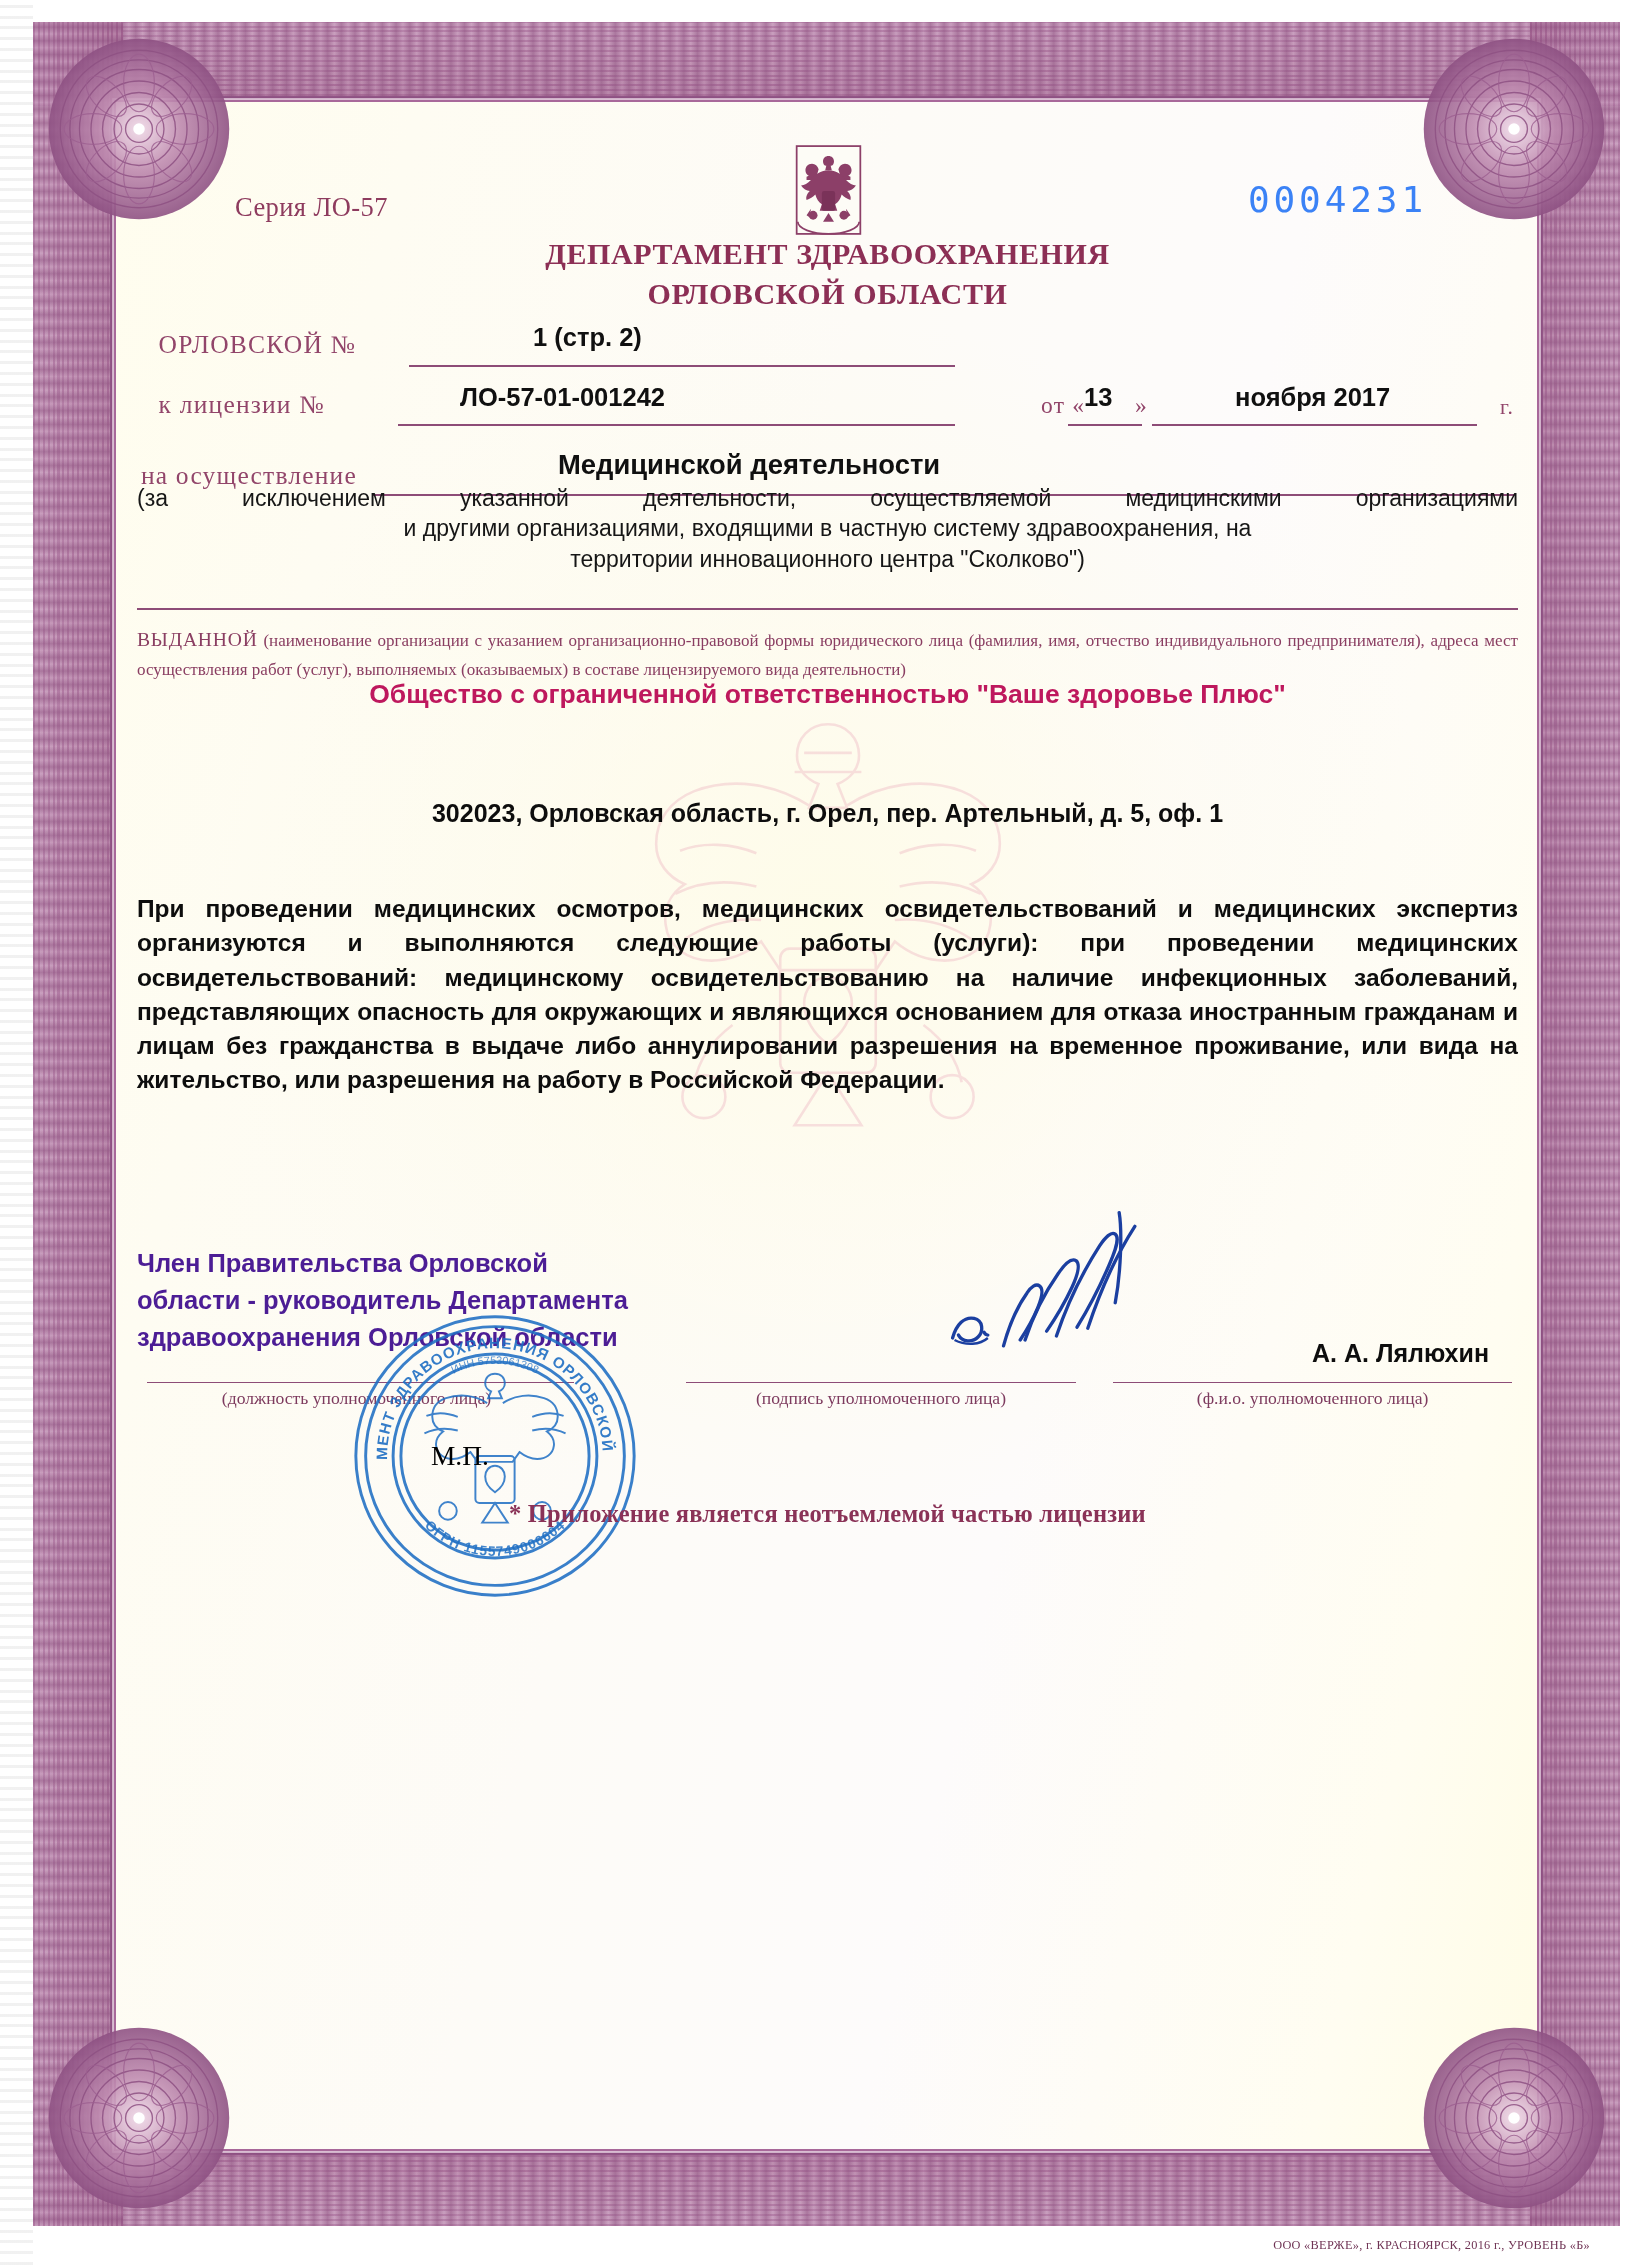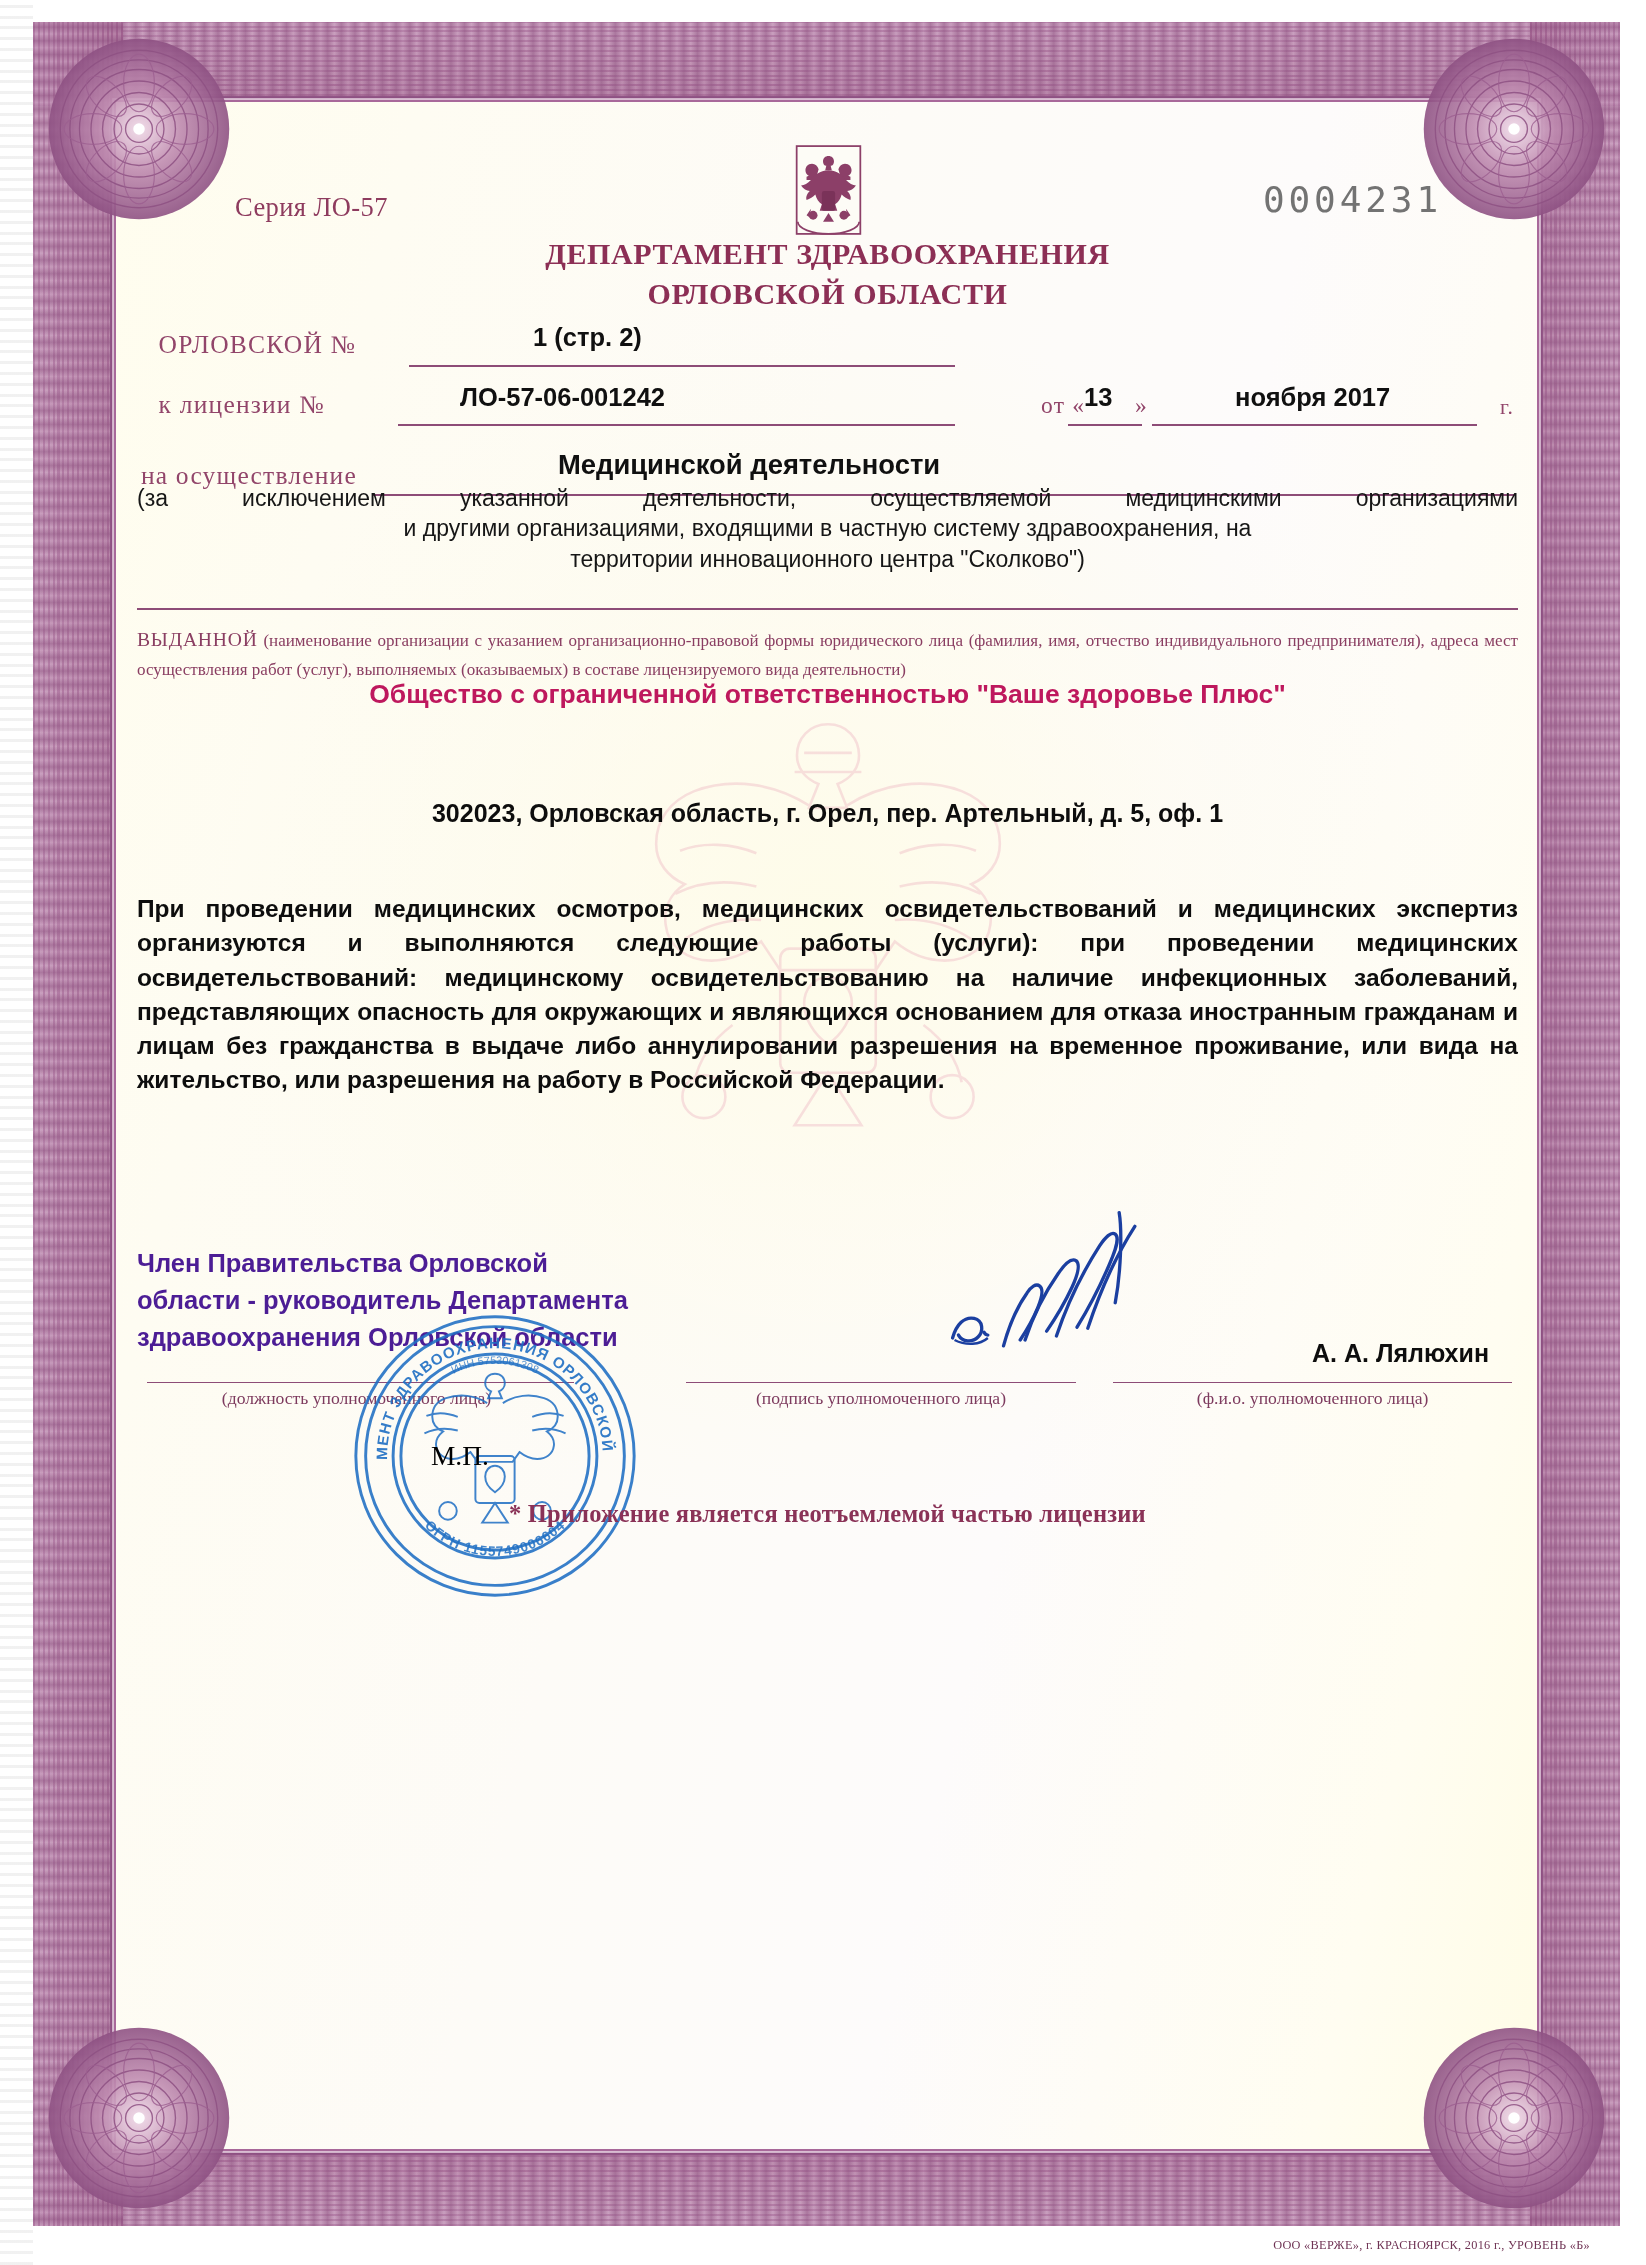--- a/index.html
+++ b/index.html
@@ -105,23 +105,23 @@
 
   .serial-label {
     position: absolute;
     left: 98px; top: 74px;
     font-size: 26.5px; color: #8e3b5e;
     font-family: "Liberation Serif", serif;
     letter-spacing: 0.4px;
   }
   .serial-number {
     position: absolute;
-    right: 76px; top: 61px;
+    right: 91px; top: 61px;
     font-family: "DejaVu Sans Mono", monospace;
-    font-size: 36px; color: #737373;
+    font-size: 36px; color: #3b82f6;
     letter-spacing: 3.9px;
   }
   .emblem-top {
     position: absolute;
     left: 50%; top: 27.4px; margin-left: -33px;
     width: 67px; height: 90px;
   }
 
   .org-title {
     position: absolute;
@@ -476,21 +476,21 @@
 
     <div class="row row-prilozhenie">
       <span class="lbl" style="position:absolute; left:21.6px; top:7.8px;">ОРЛОВСКОЙ  №</span>
       <span class="rule" style="left:272px; right:563px; top:43px;"></span>
       <span class="filled" style="left:396px; top:1px;">1 (стр. 2)</span>
     </div>
 
     <div class="row row-licenziya">
       <span class="lbl" style="position:absolute; left:21.6px; top:8.8px;">к лицензии  №</span>
       <span class="rule" style="left:261px; right:563px; top:43px;"></span>
-      <span class="filled" style="left:323px; top:2px;">ЛО-57-06-001242</span>
+      <span class="filled" style="left:323px; top:2px;">ЛО-57-01-001242</span>
 
       <span class="lbl" style="position:absolute; left:904px; top:10.8px; font-size:23.5px;">от «</span>
       <span class="filled" style="left:947px; top:2px;">13</span>
       <span class="lbl" style="position:absolute; left:998px; top:10.8px; font-size:23.5px;">»</span>
       <span class="rule" style="left:931px; width:74px; top:43px;"></span>
       <span class="filled" style="left:1098px; top:2px;">ноября 2017</span>
       <span class="rule" style="left:1015px; right:41px; top:43px;"></span>
       <span class="lbl" style="position:absolute; right:3.9px; top:13.7px; font-size:21.6px;">г.</span>
     </div>
 

